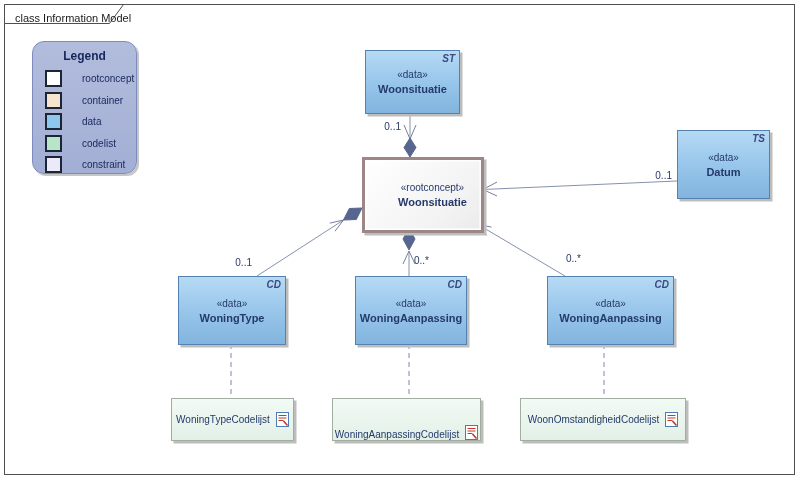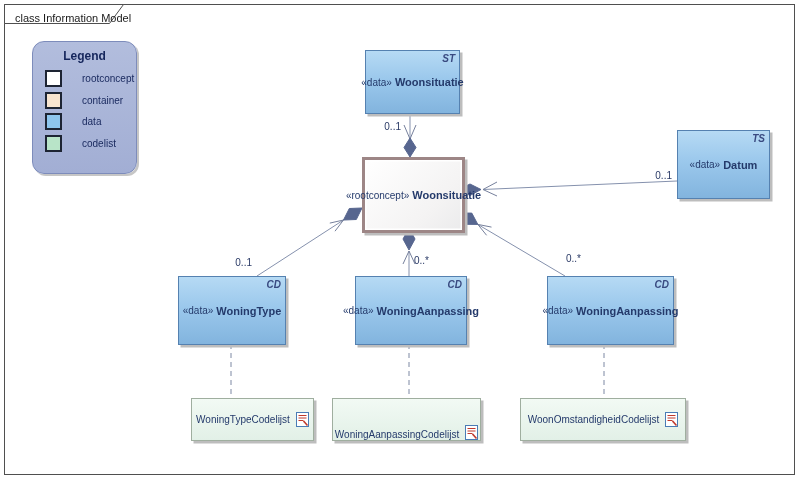--- a/index.html
+++ b/index.html
@@ -18,25 +18,25 @@
   .sw-container{background:#f7e4cf;}
   .sw-data{background:#8ec6ee;}
   .sw-codelist{background:#b8e4c8;}
   .sw-constraint{background:#eceaf8;}
   .legend-label{font-size:10px;color:#1b2b60;}
   
   .node{position:absolute;border:1px solid #5581b0;color:#243a6b;text-align:center;
     background:linear-gradient(180deg,#b6daf4 0%,#9bc8ec 45%,#82b4de 100%);
     box-shadow:2.5px 2.5px 0 #bdbdbd;}
   .node .tag{position:absolute;top:2px;right:4px;font-style:italic;font-weight:bold;font-size:10px;color:#394a80;}
-  .node .body{display:flex;justify-content:center;align-items:center;height:100%;gap:3px;}
+  .node .body{display:flex;flex-direction:column;justify-content:center;align-items:center;height:100%;gap:3px;}
   .node .stereo{font-size:10px;}
   .node .name{font-size:11px;font-weight:bold;}
   .root-node{border:3px solid #9d8686;background:linear-gradient(135deg,#ffffff 0%,#f4f3f3 70%,#ebebec 100%);
-    box-shadow:inset 0 0 0 1.5px #ffffff, 2.5px 2.5px 0 #bdbdbd;}
+    box-shadow:inset 0 0 0 1.5px #ffffff, 2.5px 2.5px 0 #bdbdbd;padding-left:19px;}
   .codelist-node{position:absolute;border:1px solid #9fae9f;color:#243a6b;font-size:10px;
     background:linear-gradient(180deg,#f2faf4 0%,#e2f0e7 100%);box-shadow:2.5px 2.5px 0 #bdbdbd;
     display:flex;align-items:center;justify-content:center;gap:6px;}
   .codelist-node .cl-name{white-space:nowrap;}
   
   #wires{position:absolute;left:0;top:0;width:800px;height:479px;}
   #wires .line{stroke:#8591ad;stroke-width:1;fill:none;}
   #wires .dash{stroke:#7d88a3;stroke-width:1;fill:none;stroke-dasharray:5 4;}
   #wires .arrow{stroke:#76809c;stroke-width:1;fill:none;}
   #wires .diamond{fill:#57668f;stroke:#57668f;}
@@ -114,20 +114,24 @@
       <span class="legend-label">container</span>
     </div>
     <div class="legend-item">
       <span class="swatch sw-data"></span>
       <span class="legend-label">data</span>
     </div>
     <div class="legend-item">
       <span class="swatch sw-codelist"></span>
       <span class="legend-label">codelist</span>
     </div>
+    <div class="legend-item">
+      <span class="swatch sw-constraint"></span>
+      <span class="legend-label">constraint</span>
+    </div>
   </div>
 
   <div class="node" style="left:365px;top:50px;width:93px;height:62px;">
     <span class="tag">ST</span>
     <div class="body">
       <span class="stereo">«data»</span>
       <span class="name">Woonsituatie</span>
     </div>
   </div>
 
@@ -163,21 +167,21 @@
   </div>
 
   <div class="node" style="left:547px;top:276px;width:125px;height:67px;">
     <span class="tag">CD</span>
     <div class="body">
       <span class="stereo">«data»</span>
       <span class="name">WoningAanpassing</span>
     </div>
   </div>
 
-  <div class="codelist-node" style="left:191px;top:398px;width:121px;height:41px;">
+  <div class="codelist-node" style="left:171px;top:398px;width:121px;height:41px;">
     <span class="cl-name">WoningTypeCodelijst</span>
     <svg width="13" height="15" viewBox="0 0 13 15">
       <rect x="0.5" y="0.5" width="12" height="14" fill="#ffffff" stroke="#4a7cb5"></rect>
       <path d="M2.5 3.5 h8 M2.5 6 h8 M2.5 8.5 h5" stroke="#c0392b" stroke-width="1" fill="none"></path>
       <path d="M7.5 9 l4 4.5" stroke="#c0392b" stroke-width="1.6" fill="none"></path>
     </svg>
   </div>
 
   <div class="codelist-node" style="left:332px;top:398px;width:147px;height:41px;align-items:flex-end;">
     <span class="cl-name">WoningAanpassingCodelijst</span>

